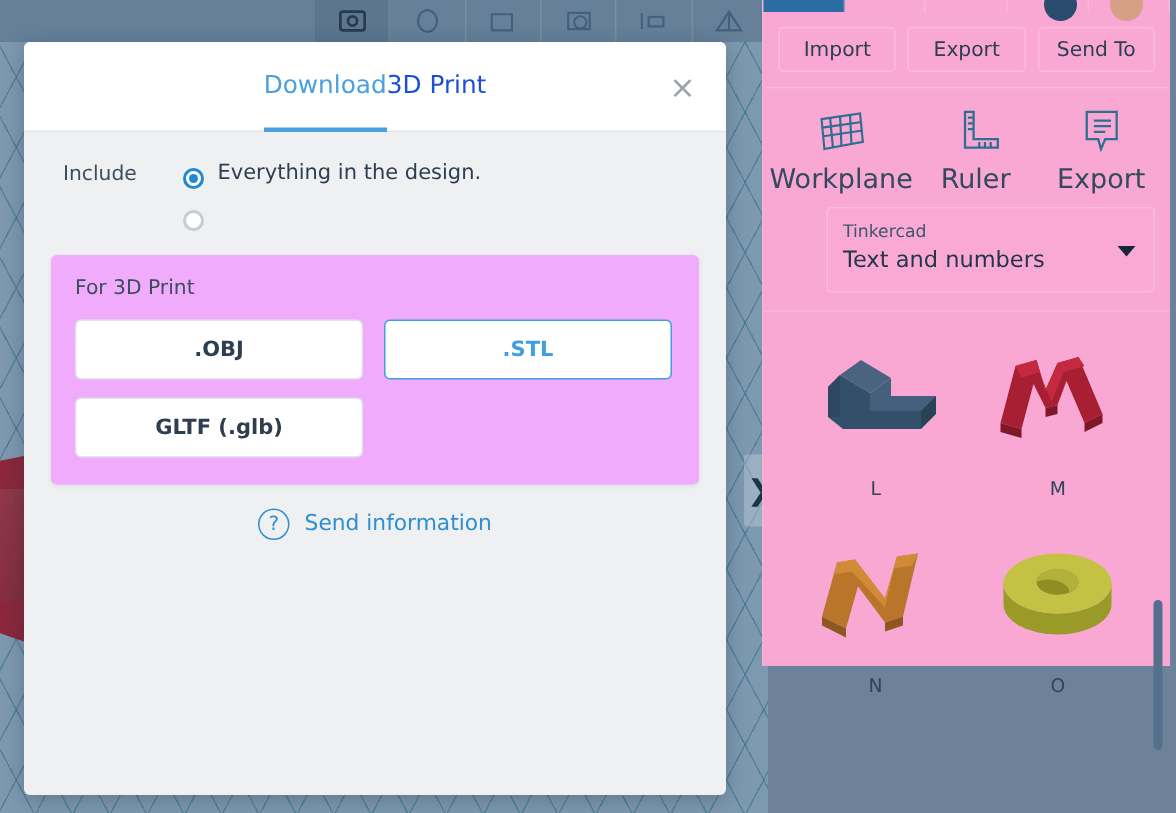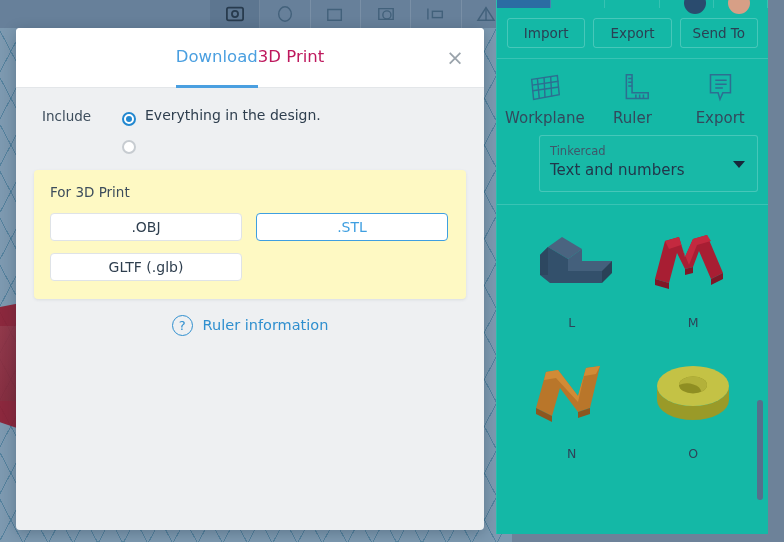--- a/index.html
+++ b/index.html
@@ -66,23 +66,23 @@
     position: absolute; left: 496px; top: 303px;
     width: 20px; height: 48px;
     background: rgba(190,205,218,.45);
     border-radius: 2px;
     display: flex; align-items: center; justify-content: center;
     color: #1d3346; font-size: 19px; line-height: 1;
   }
 
   
   .sidebar {
-    position: absolute; right: 16px; top: 0;
-    width: 272px; height: 534px;
-    background: #14b8a6;
+    position: absolute; right: 4px; top: 0;
+    width: 272px; height: 444px;
+    background: #f9a8d4;
     border-left: 1px solid rgba(255,255,255,.10);
   }
   .sb-tabs {
     height: 8px; width: 100%;
     display: flex;
   }
   .sb-tab { flex: 1; border-right: 1px solid rgba(255,255,255,.15); }
   .sb-tab.sel { background: #2b6ca3; }
   .avatar-a, .avatar-b {
     position: absolute; top: -8px;
@@ -111,21 +111,21 @@
     display: flex;
     padding: 10px 4px 8px 4px;
   }
   .sb-icon-item {
     flex: 1;
     display: flex; flex-direction: column;
     align-items: center; gap: 4px;
   }
   .sb-icon-svg { width: 38px; height: 36px; }
   .sb-icon-svg svg { width: 100%; height: 100%; display: block; }
-  .sb-icon-label { font-size: 15px; color: #33495d; }
+  .sb-icon-label { font-size: 18px; color: #33495d; }
 
   .sb-select-wrap { padding: 0 10px; }
   .sb-select {
     position: relative;
     border: 1px solid rgba(255,255,255,.20);
     border-radius: 3px;
     padding: 7px 10px 9px 10px;
     background: rgba(255,255,255,.02);
     margin-left: 32px;
   }
@@ -174,21 +174,21 @@
   }
   .modal-head {
     position: relative;
     height: 60px;
     background: #ffffff;
     border-bottom: 1px solid #e3e6e9;
     display: flex; align-items: center; justify-content: center;
   }
   .m-tab {
     font-size: 16.5px;
-    color: #be185d;
+    color: #1d4ed8;
     padding-bottom: 2px;
     position: relative;
     height: 60px;
     display: flex; align-items: center;
   }
   .m-tab.active { color: #4a9fe0; }
   .m-tab.active::after {
     content: "";
     position: absolute; left: 0; right: 0; bottom: 0;
     height: 3px; background: #4a9fe0;
@@ -238,44 +238,45 @@
   }
   .radio-dot.off::after { display: none; }
   .radio-text {
     font-size: 14px; color: #2e3e4e;
     line-height: 1.42;
     max-width: 250px;
   }
   .radio-text.disabled { color: #b4bbc1; }
 
   .card {
-    background: #fef9c3;
+    background: #f0abfc;
     border-radius: 4px;
     margin: 0 18px 14px 18px;
     padding: 14px 16px 18px 16px;
     box-shadow: 0 1px 3px rgba(40,60,80,.10);
   }
   .card-title {
     font-size: 13.5px;
     color: #3d4d5c;
     margin-bottom: 13px;
   }
   .btn-row {
     display: flex; gap: 14px;
     margin-bottom: 12px;
   }
   .btn-row:last-child { margin-bottom: 0; }
   .fmt-btn {
-    width: 192px; height: 28px;
+    width: 192px; height: 40px;
     border: 1px solid #dfe3e7;
     border-radius: 4px;
     background: #fff;
     display: flex; align-items: center; justify-content: center;
     font-size: 14px;
     color: #2e3e4e;
+    font-weight: bold;
   }
   .fmt-btn.selected {
     border: 1.5px solid #3f9fe0;
     color: #3f9fe0;
   }
 
   .more-row {
     display: flex; align-items: center; justify-content: center;
     gap: 10px;
     margin-top: 16px;
@@ -517,18 +518,18 @@
         <div class="fmt-btn selected">.STL</div>
       </div>
       <div class="btn-row">
         <div class="fmt-btn">GLTF (.glb)</div>
       </div>
     </div>
 
 
     <div class="more-row">
       <span class="q-icon">?</span>
-      <span class="more-text">Ruler information</span>
+      <span class="more-text">Send information</span>
     </div>
 
   </div>
 
 </div>
 
 </body></html>

